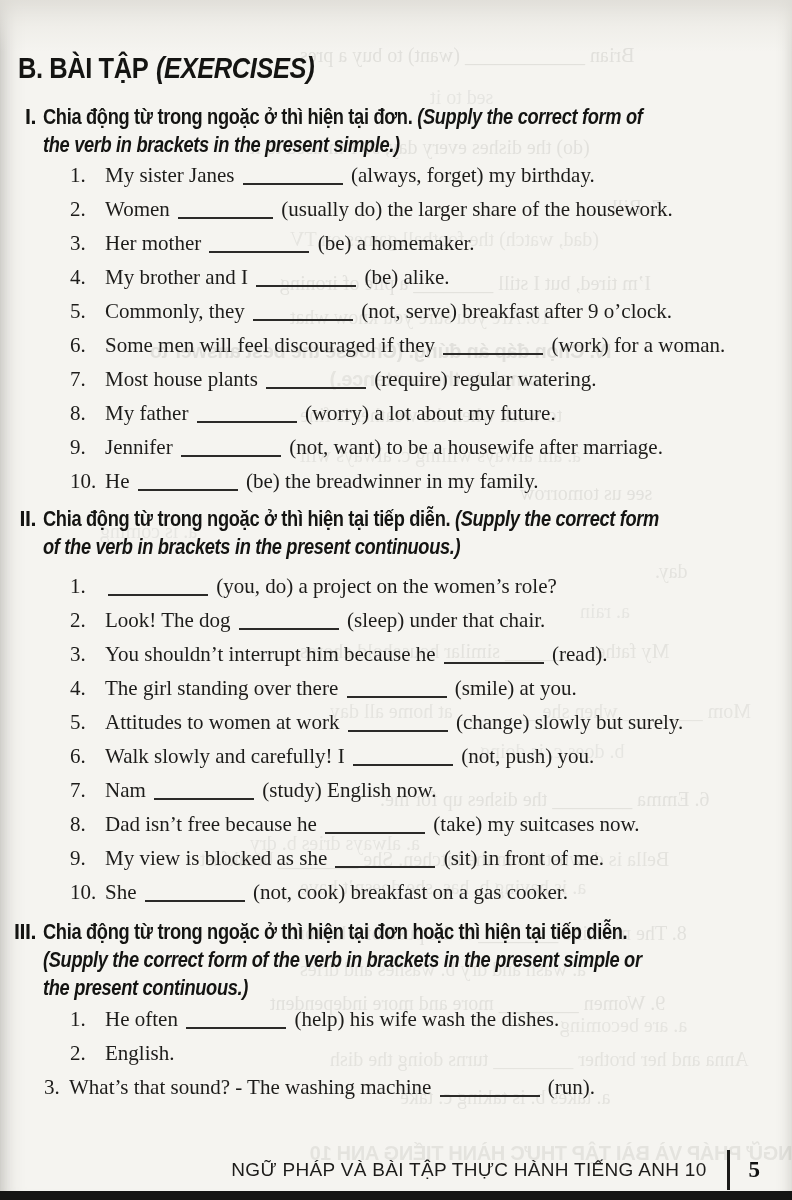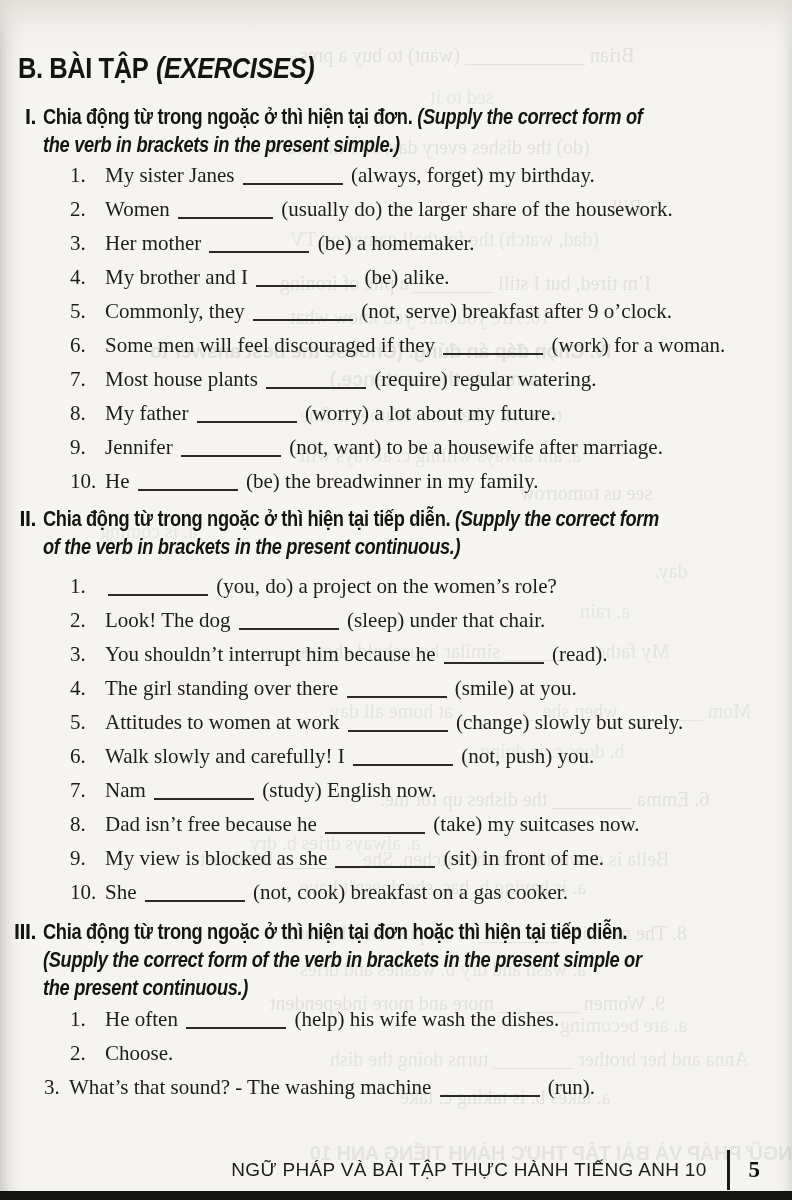--- a/index.html
+++ b/index.html
@@ -290,21 +290,21 @@
           <div class="items">
             <div class="item">
               <span class="item-num">1.</span>
               <div class="item-text">
                 <div class="t-line">He often <span class="blank" style="width: 100px;"></span> (help) his wife wash the dishes.</div>
               </div>
             </div>
             <div class="item">
               <span class="item-num">2.</span>
               <div class="item-text">
-                <div class="t-line">Choose.</div>
+                <div class="t-line">English.</div>
               </div>
             </div>
             <div class="item outdent">
               <span class="item-num">3.</span>
               <div class="item-text">
                 <div class="t-line">What’s that sound? - The washing machine <span class="blank" style="width: 100px;"></span> (run).</div>
               </div>
             </div>
           </div>
         </div>

